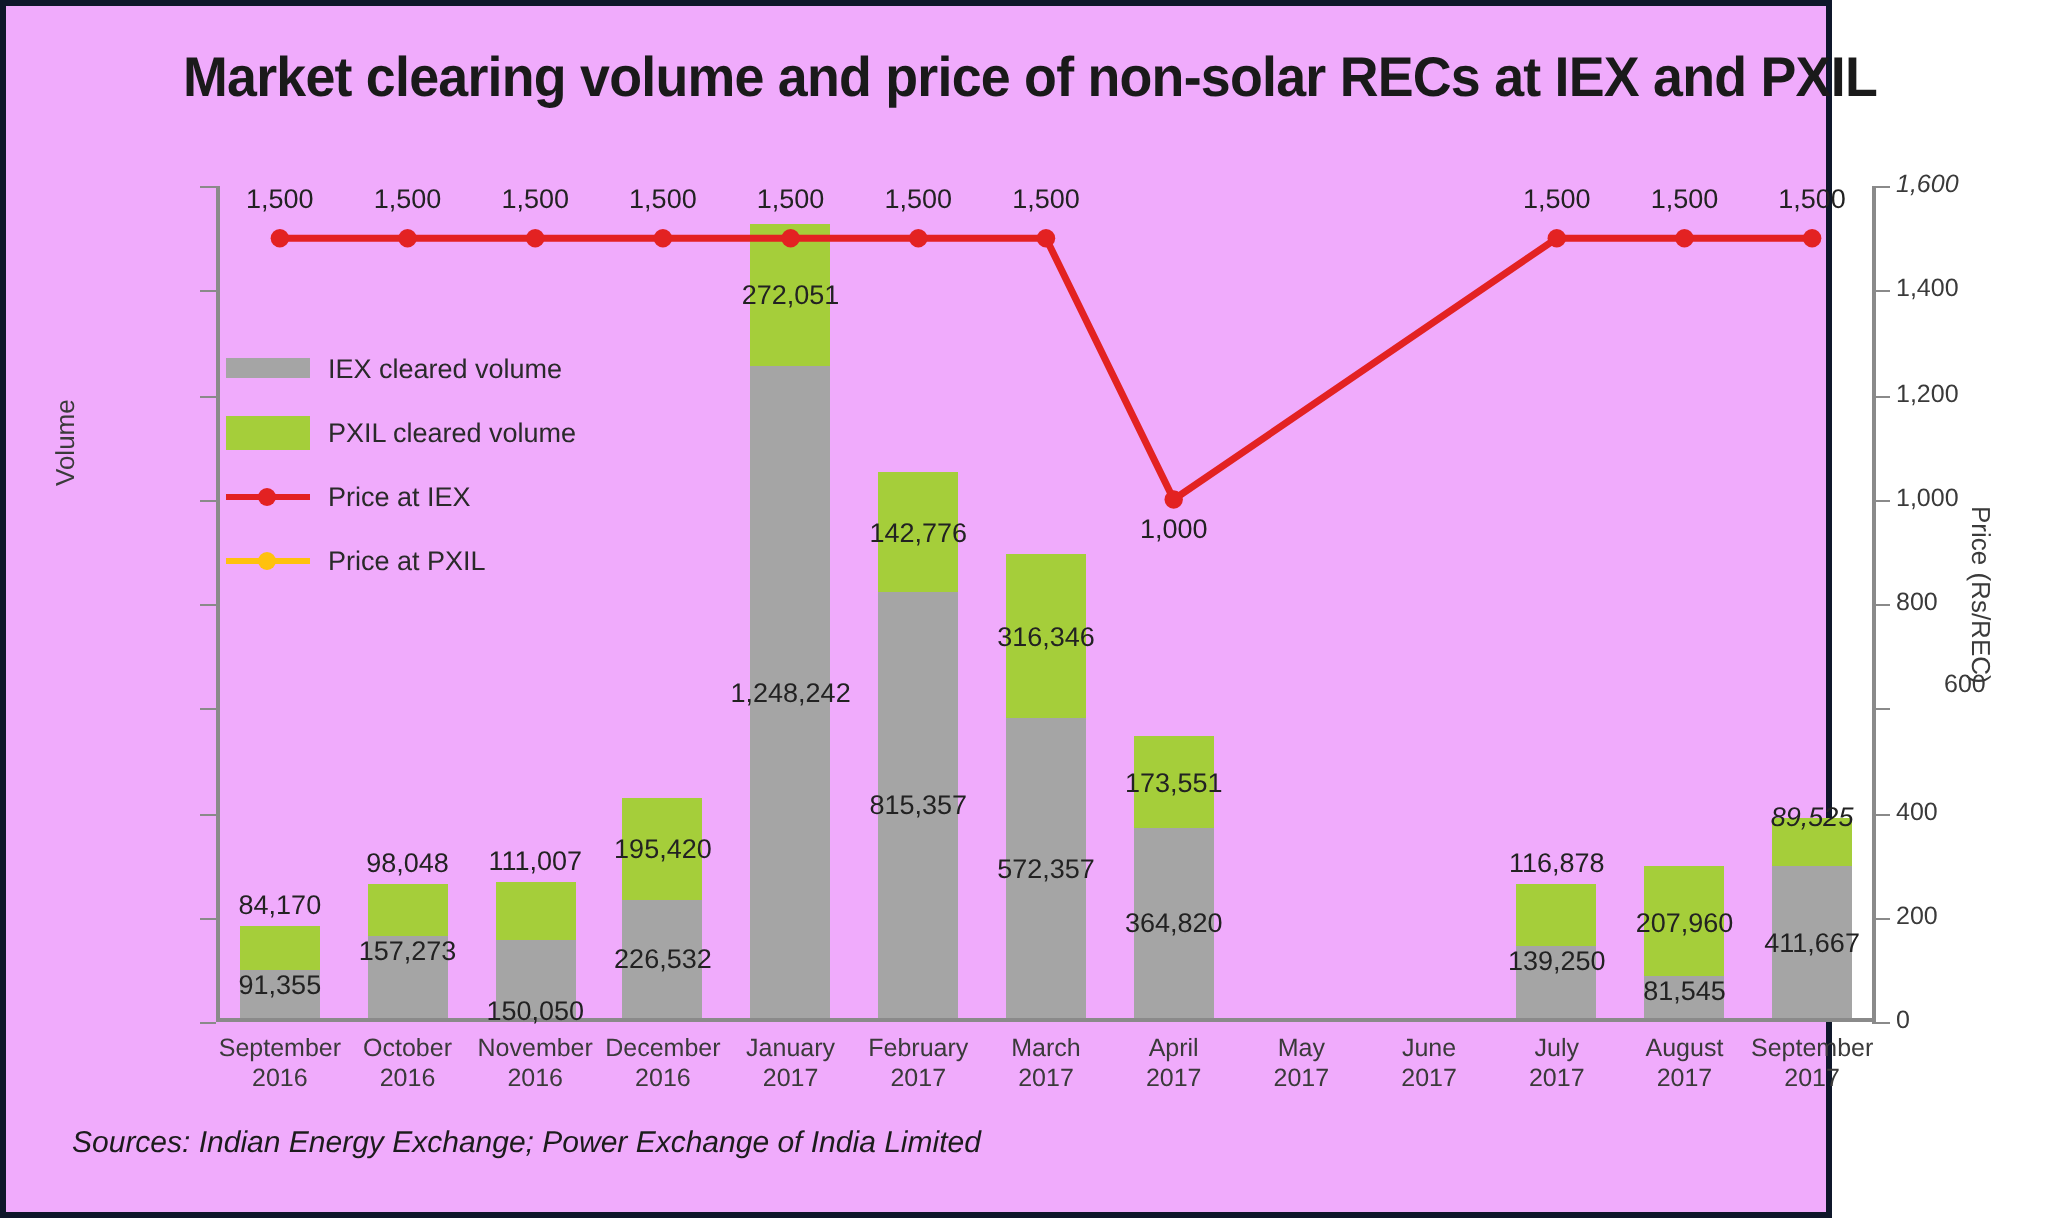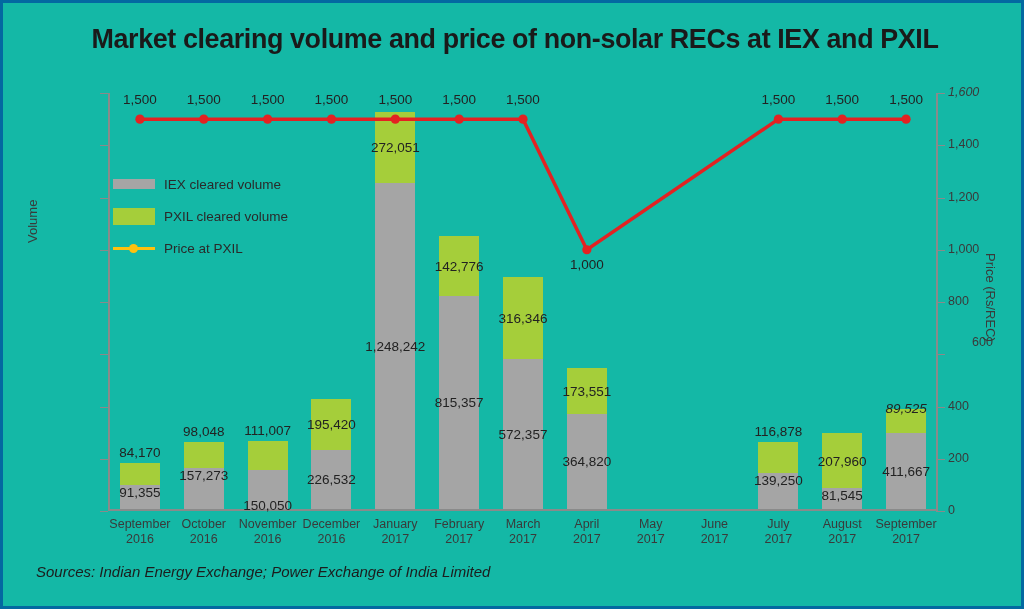--- a/index.html
+++ b/index.html
@@ -3,24 +3,24 @@
 <meta charset="utf-8">
 <style>
   html,body{margin:0;padding:0;}
   body{
     width:1024px;height:609px;
     background:#ffffff;
     font-family:"Liberation Sans",sans-serif;
     overflow:hidden;
   }
   #frame{
-    position:absolute;left:0;top:0;width:1024px;height:609px;
+    position:absolute;left:0;top:0;width:916px;height:609px;
     box-sizing:border-box;
-    border:3px solid #0369a1;
-    background:#14b8a6;
+    border:3px solid #0f172a;
+    background:#f0abfc;
   }
   #title{
     position:absolute;left:0;top:20px;width:1024px;
     text-align:center;
     font-size:28px;font-weight:bold;
     letter-spacing:-0.4px;
     color:#1a1a1a;
     font-family:"Liberation Sans",sans-serif;
     transform:scaleX(0.96);
     white-space:nowrap;
@@ -306,20 +306,27 @@
       <div class="leg-row">
         <div class="sw-box sw-gray" style="background: rgb(165, 165, 165);"></div>
         <span class="leg-text">IEX cleared volume</span>
       </div>
       <div class="leg-row">
         <div class="sw-box sw-green" style="background: rgb(165, 206, 58);"></div>
         <span class="leg-text">PXIL cleared volume</span>
       </div>
       <div class="leg-row">
         <div class="sw-line">
+          <i style="background: rgb(227, 34, 34);"></i>
+          <b style="background: rgb(227, 34, 34);"></b>
+        </div>
+        <span class="leg-text">Price at IEX</span>
+      </div>
+      <div class="leg-row">
+        <div class="sw-line">
           <i style="background: rgb(255, 193, 14);"></i>
           <b style="background: rgb(255, 193, 14);"></b>
         </div>
         <span class="leg-text">Price at PXIL</span>
       </div>
     </div>
 
   <div id="sources">Sources: Indian Energy Exchange; Power Exchange of India Limited</div>
 </div>
 

